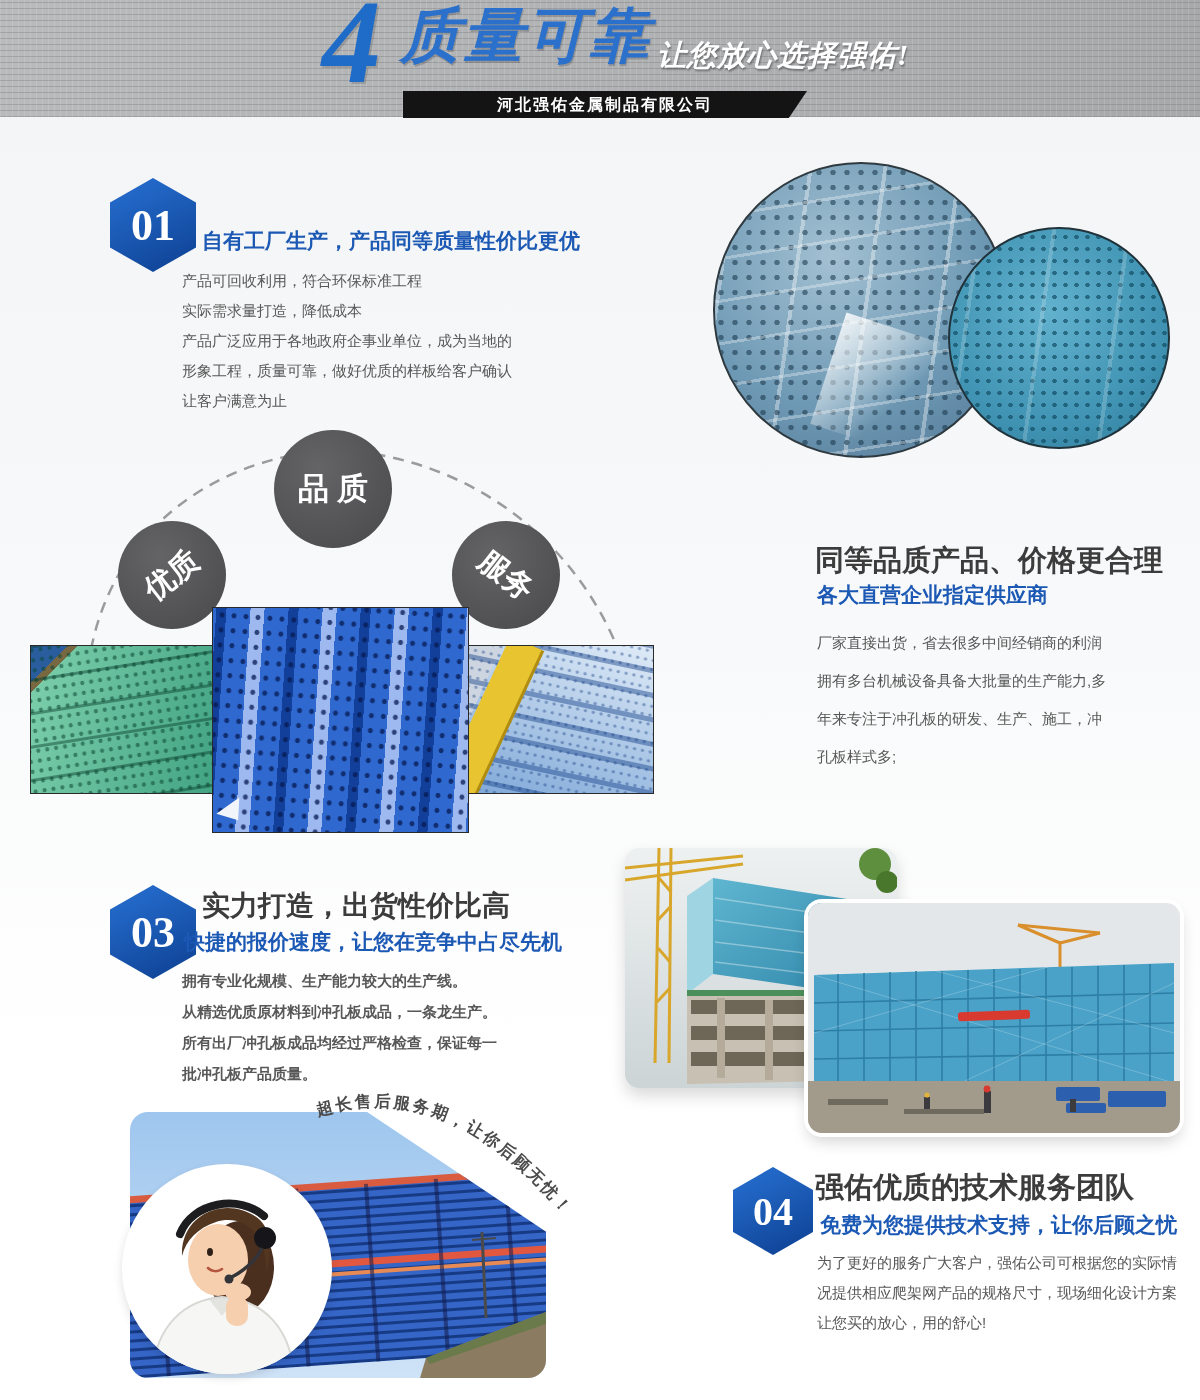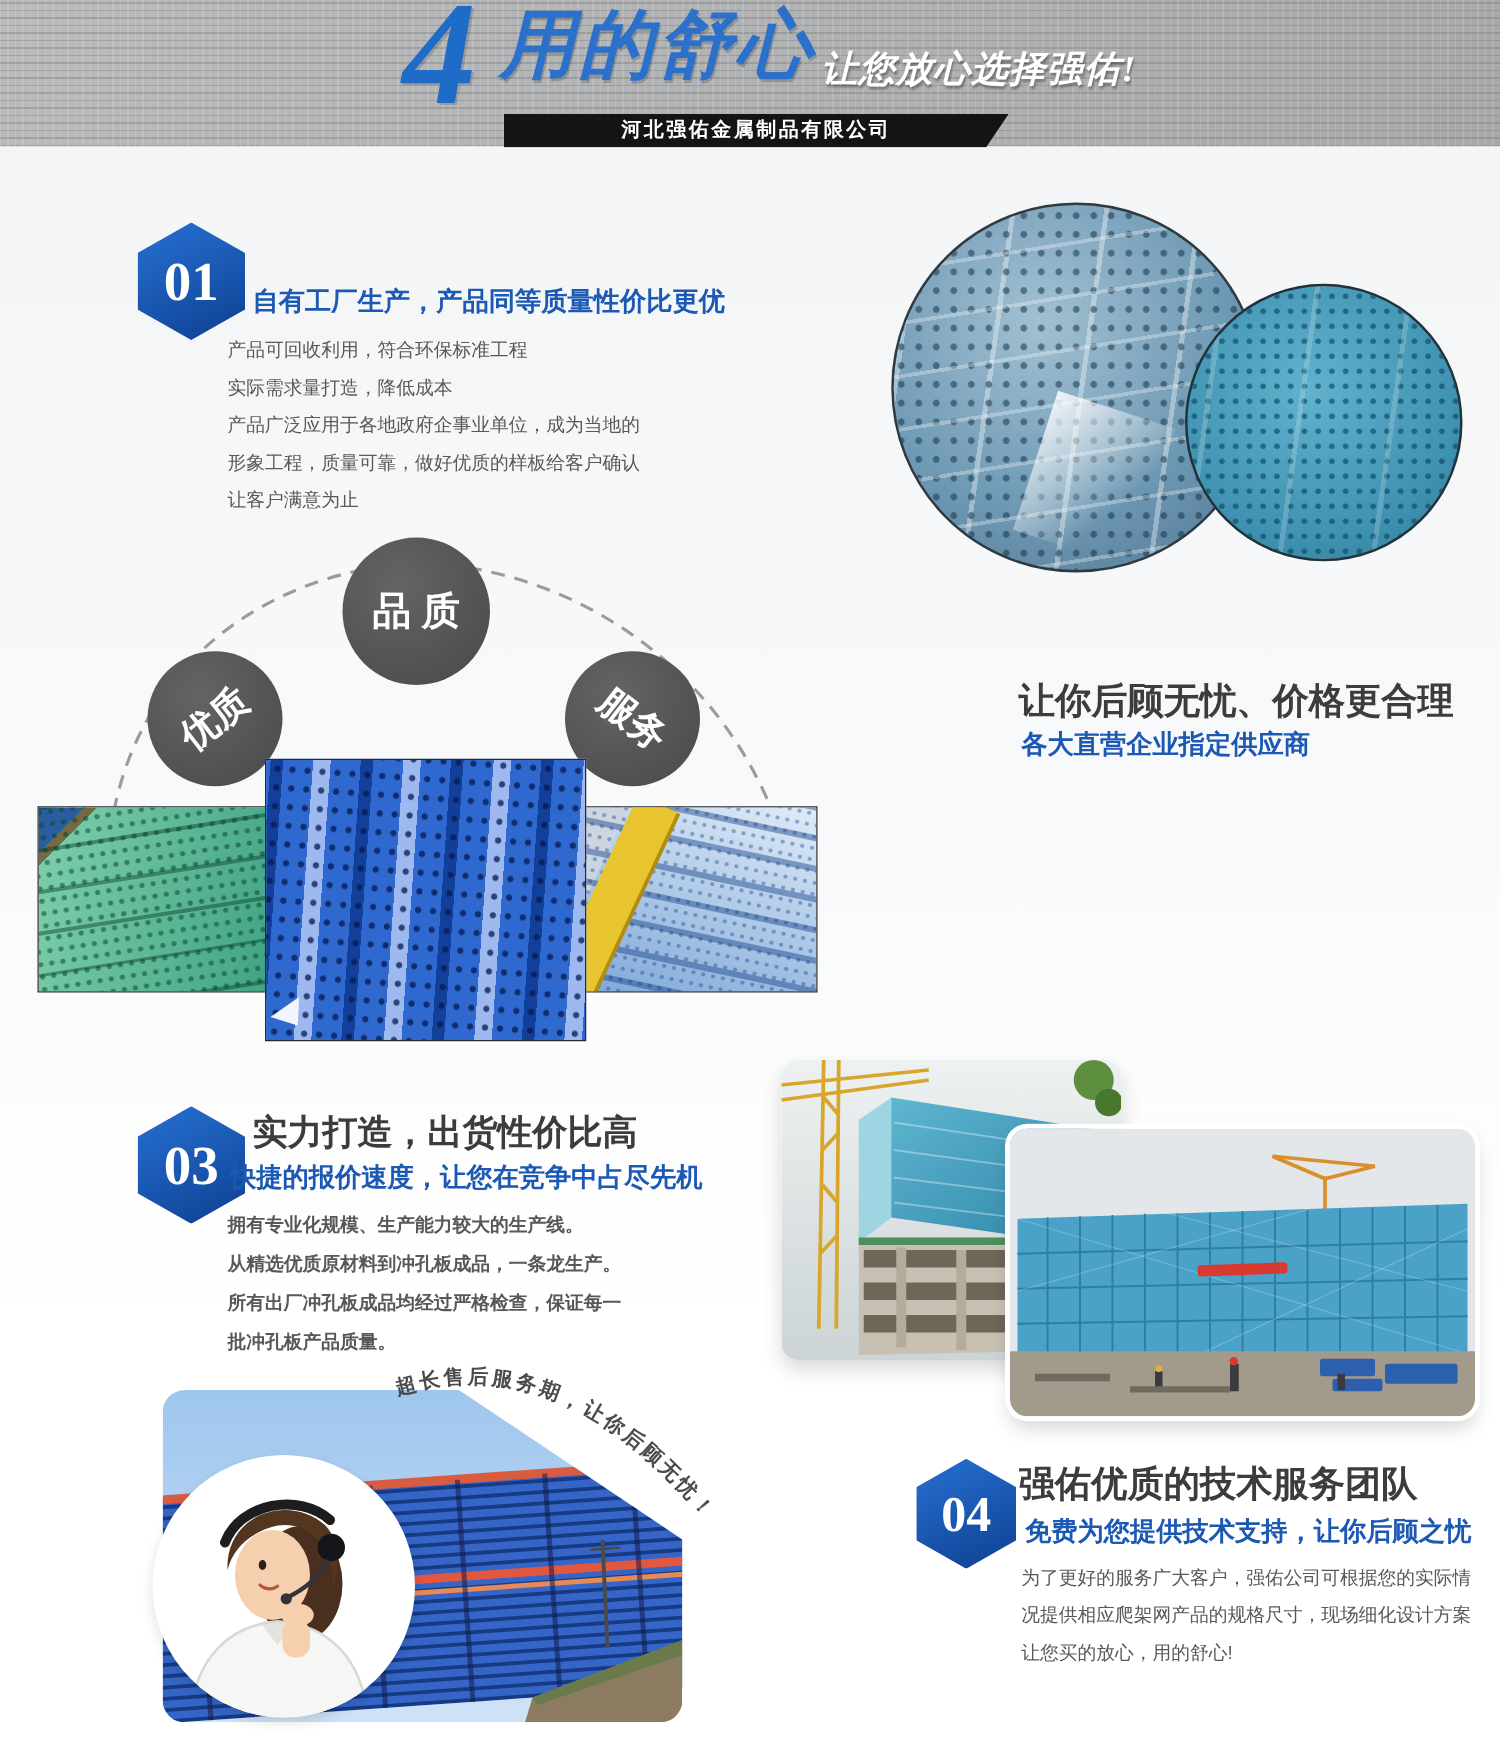--- a/index.html
+++ b/index.html
@@ -64,21 +64,21 @@
   .seam-groups{position:absolute;inset:-10%;
     background-image:repeating-linear-gradient(98deg,transparent 0 52px,rgba(255,255,255,.35) 52px 56px,transparent 56px 74px);}
 </style>
 </head>
 <body>
 
 <div id="page">
 
   <div class="header">
     <div class="big-number">4</div>
-    <div class="head-title">用的舒心</div>
+    <div class="head-title">质量可靠</div>
     <div class="head-tagline">让您放心选择强佑!</div>
     <div class="company-banner">河北强佑金属制品有限公司</div>
   </div>
 
   <div class="hex" style="left:110px;top:178px;width:86px;height:94px;font-size:44px;">
     <span>01</span>
   </div>
   <div class="sec-sub" style="left:202px;top:227px;font-size:21px;">自有工厂生产，产品同等质量性价比更优</div>
   <div class="sec-body" style="left:182px;top:266px;width:430px;line-height:30px;">产品可回收利用，符合环保标准工程
 实际需求量打造，降低成本
@@ -138,22 +138,26 @@
     <div class="rot" style="transform:rotate(4deg);
          background-image:repeating-linear-gradient(90deg,#123f9a 0 10px,#2f68cf 10px 34px,#9db9ef 34px 48px,#2f68cf 48px 72px);"></div>
     <div class="rot" style="transform:rotate(4deg);
          background-image:radial-gradient(circle,rgba(6,25,80,.75) 2.2px,transparent 2.8px);
          background-size:12px 15px;"></div>
     <div style="position:absolute;left:6px;bottom:10px;width:0;height:0;
          border-left:14px solid transparent;border-right:14px solid transparent;
          border-top:18px solid #f2f5fa;transform:rotate(-35deg);"></div>
   </div>
 
-  <div class="sec-title serif" style="left:815px;top:541px;font-size:29px;">让你后顾无忧、价格更合理</div>
+  <div class="sec-title serif" style="left:815px;top:541px;font-size:29px;">同等品质产品、价格更合理</div>
   <div class="sec-sub" style="left:817px;top:581px;font-size:21px;">各大直营企业指定供应商</div>
+  <div class="sec-body" style="left:817px;top:624px;width:380px;line-height:38px;">厂家直接出货，省去很多中间经销商的利润
+拥有多台机械设备具备大批量的生产能力,多
+年来专注于冲孔板的研发、生产、施工，冲
+孔板样式多;</div>
 
   <div class="hex" style="left:110px;top:885px;width:86px;height:94px;font-size:44px;">
     <span>03</span>
   </div>
   <div class="sec-title serif" style="left:202px;top:887px;font-size:28px;">实力打造，出货性价比高</div>
   <div class="sec-sub" style="left:184px;top:928px;font-size:21px;">快捷的报价速度，让您在竞争中占尽先机</div>
   <div class="sec-body" style="left:182px;top:965px;width:440px;line-height:31px;font-weight:bold;">拥有专业化规模、生产能力较大的生产线。
 从精选优质原材料到冲孔板成品，一条龙生产。
 所有出厂冲孔板成品均经过严格检查，保证每一
 批冲孔板产品质量。</div>

